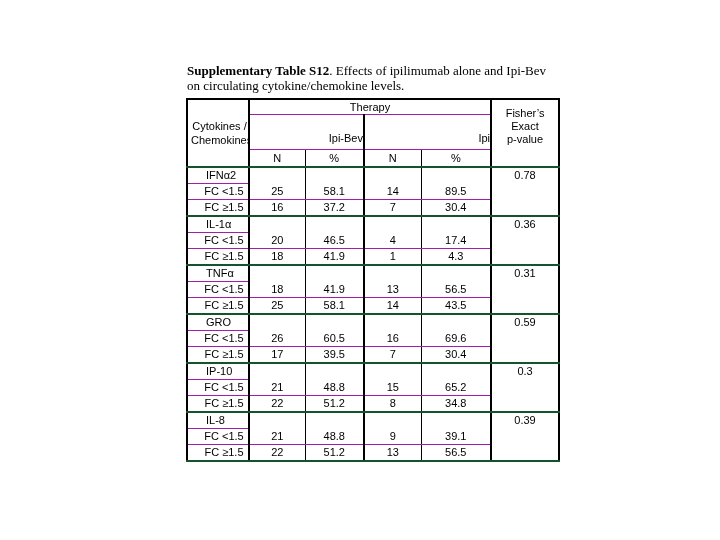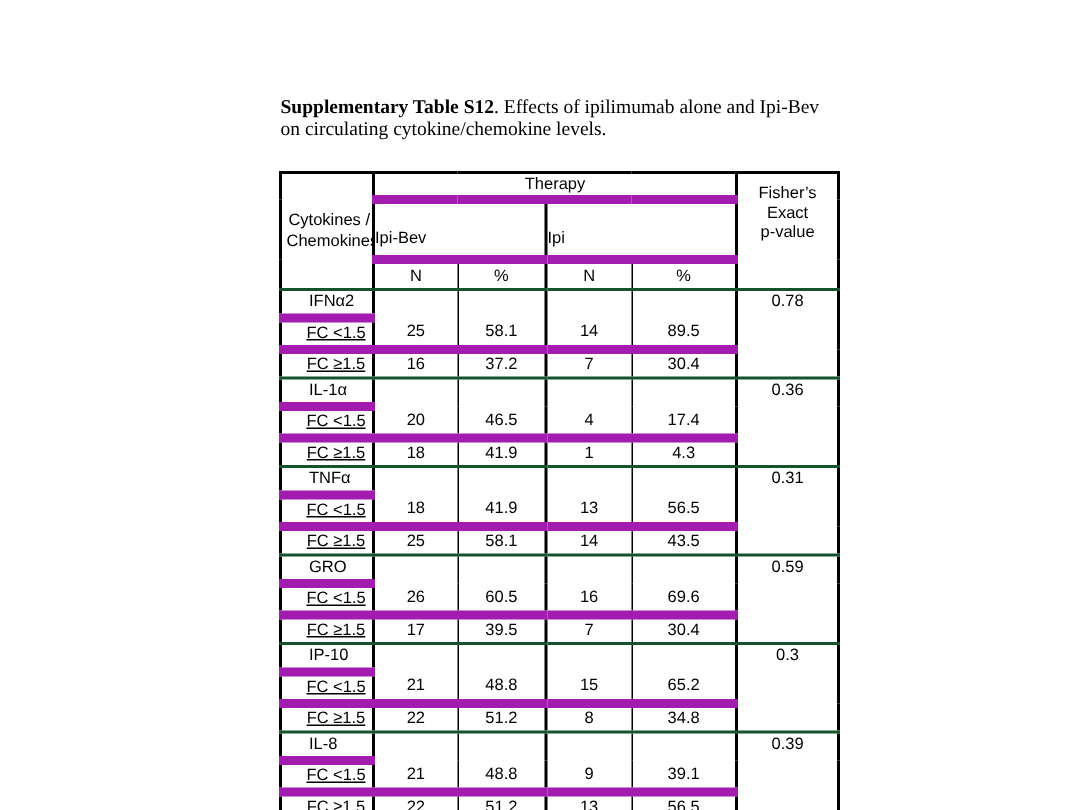--- a/index.html
+++ b/index.html
@@ -15,21 +15,21 @@
   .content {
     position: absolute;
     left: 186px;
     top: 63px;
     width: 373px;
   }
   .title {
     font-family: "Liberation Serif", serif;
     font-size: 13px;
     line-height: 15px;
-    margin: 0 0 21px 1px;
+    margin: 0 0 5px 1px;
     width: 368px;
   }
   .title .bold { font-weight: bold; }
   table.ctable {
     border-collapse: collapse;
     table-layout: fixed;
     width: 372px;
     font-family: "Liberation Sans", sans-serif;
     font-size: 11px;
     line-height: 13px;
@@ -40,42 +40,42 @@
     padding: 0;
     font-weight: normal;
     vertical-align: middle;
     overflow: hidden;
     white-space: nowrap;
   }
   
   .bl2 { border-left: 2px solid #000; }
   .bl1 { border-left: 1px solid #000; }
   
-  .bb1 { border-bottom: 6px solid #a21caf; margin-left: 24px; }
+  .bb1 { border-bottom: 1px solid #a21caf; margin-left: 24px; }
   .bb2 { border-bottom: 2px solid #14532d; }
   
   .h-rowlabel {
     white-space: pre-line;
     text-align: center;
     padding-left: 3px;
     line-height: 14px;
   }
   .h-therapy { text-align: center; height: 14px; }
-  .h-group { text-align: left; height: 30px; vertical-align: bottom; padding-bottom: 4px; }
+  .h-group { text-align: right; height: 30px; vertical-align: bottom; padding-bottom: 4px; }
   .h-np { text-align: center; height: 16px; }
   .h-fisher {
     white-space: pre-line;
     text-align: center;
     vertical-align: top;
     padding-top: 7px;
     line-height: 13px;
   }
   
   .c-name { text-align: left; padding-left: 18px; height: 15px; }
-  .c-sub  { text-align: center; padding-left: 12px; height: 15px; text-decoration: underline; }
+  .c-sub  { text-align: center; padding-left: 12px; height: 15px; }
   .c-num  { text-align: center; height: 15px; }
   .c-pval { text-align: center; vertical-align: top; padding-top: 1px; border-radius: 22px; }
 </style>
 </head>
 <body>
 
 <div class="page">
   <div class="content">
 
     <p class="title"><span class="bold">Supplementary Table S12</span><span>. Effects of ipilimumab alone and Ipi-Bev on circulating cytokine/chemokine levels.</span></p>

